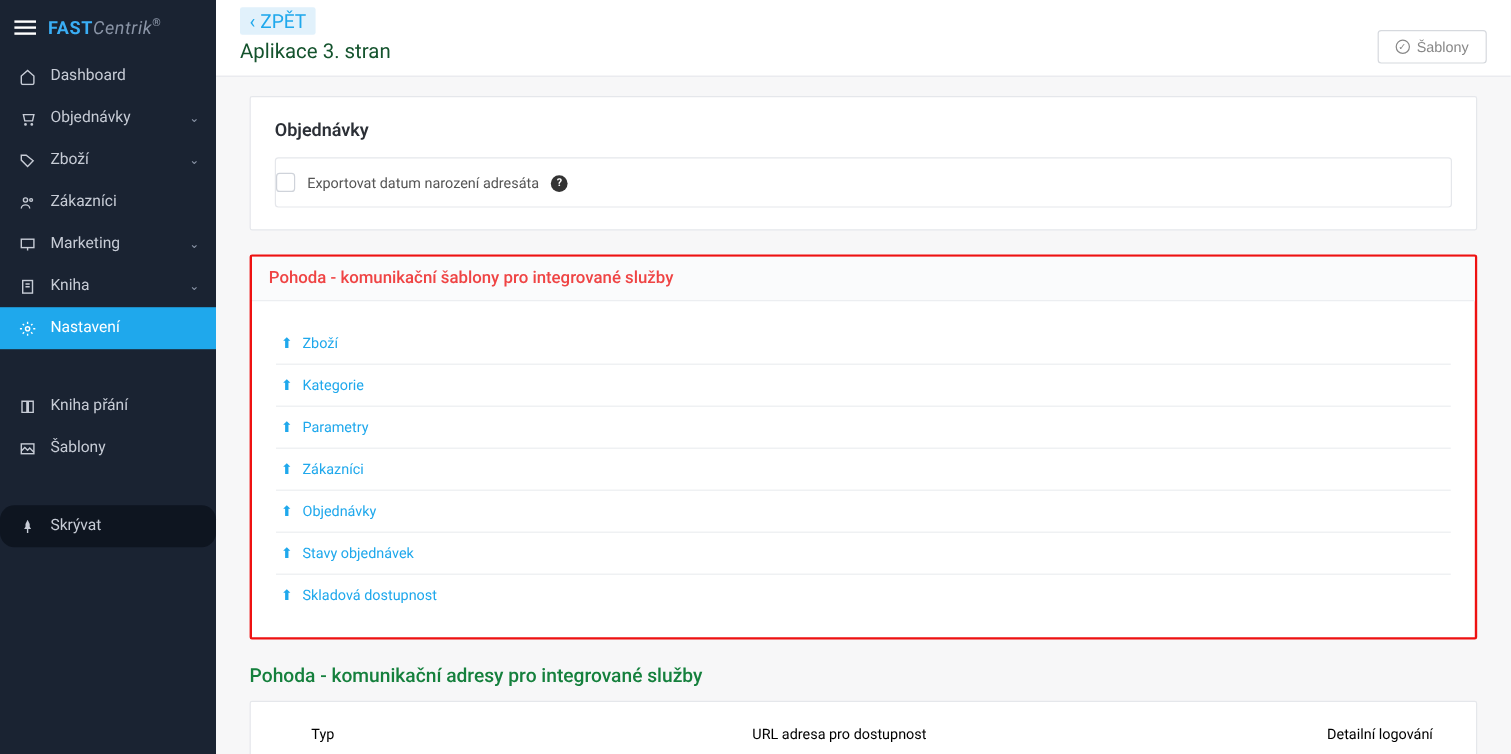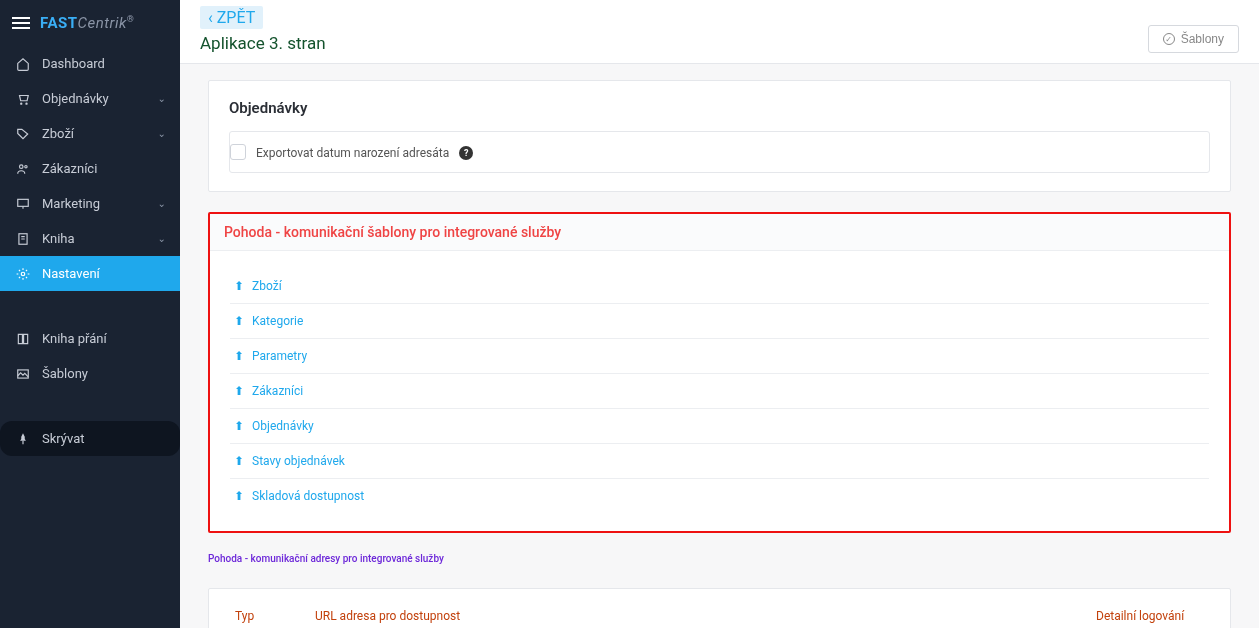--- a/index.html
+++ b/index.html
@@ -45,21 +45,21 @@
 .check-row { border: 1px solid #e5e7eb; border-radius: 3px; padding: 12px 0; display: flex; align-items: flex-end; gap: 10px; color: #555; font-size: 12px; }
 .checkbox { width: 16px; height: 16px; border: 1px solid #cfd3da; border-radius: 3px; cursor: pointer; }
 .info-icon { width: 14px; height: 14px; background: #333; color: #fff; border-radius: 50%; display: inline-flex; align-items: center; justify-content: center; font-size: 9px; font-weight: 700; }
 
 .link-list { list-style: none; }
 .link-row { border-bottom: 1px solid #eceef1; padding: 10px 4px; display: flex; align-items: center; gap: 8px; font-size: 12px; color: #1fa8ec; cursor: pointer; }
 .link-row:last-child { border-bottom: none; }
 .upload-icon { color: #1fa8ec; font-size: 12px; }
 
 .table { width: 100%; border-collapse: collapse; font-size: 12px; }
-.table th { text-align: left; color: #c2410c; font-weight: 400; padding: 10px 6px; border-bottom: 1px solid #eceef1; }
+.table th { text-align: center; color: #000000; font-weight: 400; padding: 10px 6px; border-bottom: 1px solid #eceef1; }
 .table td { padding: 10px 6px; border-bottom: 1px solid #f2f3f5; color: #555; }
 .col-typ { width: 80px; }
 .col-log { width: 120px; }
 .typ-cell { display: inline-flex; align-items: center; gap: 6px; color: #444; }
 
 svg { display: block; }
 </style>
 </head>
 <body>
 
@@ -229,21 +229,21 @@
                 <span>Stavy objednávek</span>
               </li>
             <li class="link-row">
                 <span class="upload-icon">⬆</span>
                 <span>Skladová dostupnost</span>
               </li>
           </ul>
         </div>
       </div>
 
-      <div style="font-size:10px;color:#6d28d9;font-weight:500;margin:6px 0 24px;">Pohoda - komunikační adresy pro integrované služby</div>
+      <div style="font-size:16px;color:#15803d;font-weight:500;margin:6px 0 12px;">Pohoda - komunikační adresy pro integrované služby</div>
 
       <div class="card">
         <div class="card-body" style="padding:10px 20px;">
           <table class="table">
             <thead>
               <tr>
                 <th class="col-typ">Typ</th>
                 <th>URL adresa pro dostupnost</th>
                 <th class="col-log">Detailní logování</th>
               </tr>

